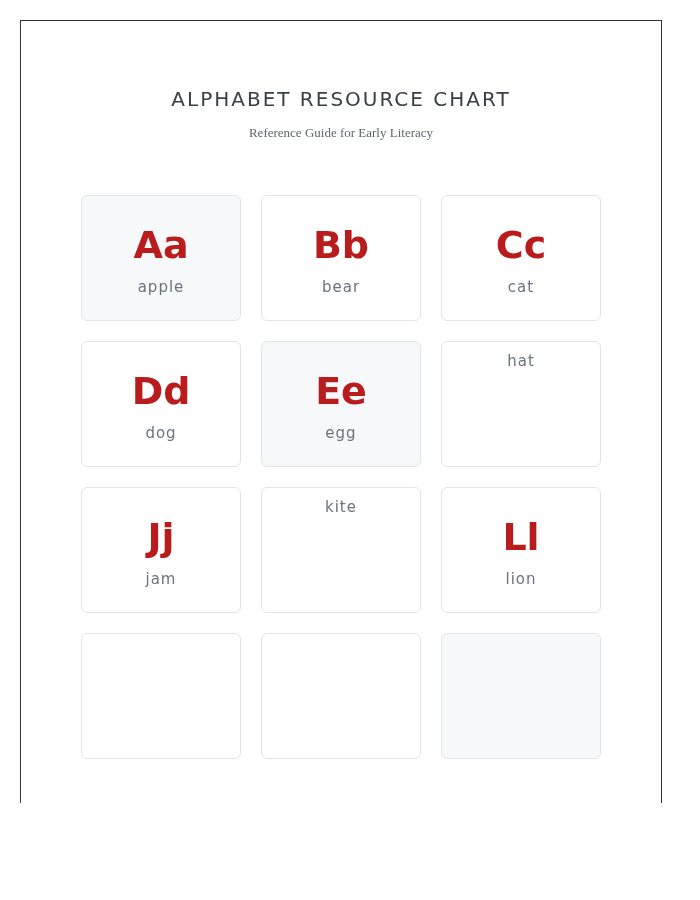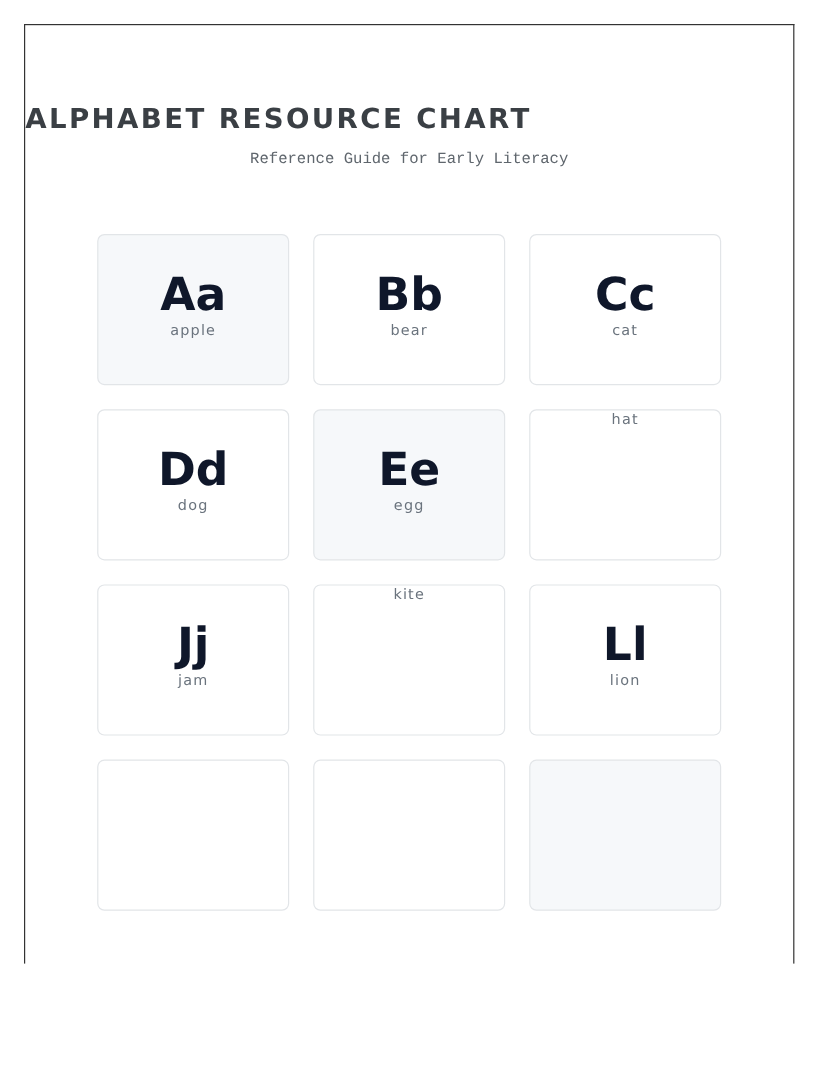--- a/index.html
+++ b/index.html
@@ -2,43 +2,43 @@
 <html><head>
 <meta charset="utf-8">
 <style>
   html, body { margin:0; padding:0; background:#ffffff; }
   body { width:700px; height:900px; position:relative; overflow:hidden; font-family:"Liberation Sans", sans-serif; }
   .frame {
     position:absolute; left:20px; top:20px; width:640px; height:782px;
     border:1px solid #333; border-bottom:none; overflow:hidden; background:#fff;
   }
   .title {
-    position:absolute; left:0; right:0; top:66px; text-align:left;
-    font-family:"DejaVu Sans", sans-serif; font-weight:700; font-size:23px;
+    position:absolute; left:0; right:0; top:66px; text-align:center;
+    font-family:"DejaVu Sans", sans-serif; font-weight:400; font-size:20px;
     letter-spacing:2px; color:#3a3f44; margin:0;
   }
   .subtitle {
     position:absolute; left:0; right:0; top:104px; text-align:center;
-    font-family:Liberation Mono, monospace; font-size:13px; color:#5f666d; margin:0;
+    font-family:Liberation Serif, serif; font-size:13px; color:#5f666d; margin:0;
   }
   .grid {
     position:absolute; left:60px; top:174px;
     display:grid; grid-template-columns:160px 160px 160px; column-gap:20px; row-gap:20px;
   }
   .card {
     width:158px; height:124px; border:1px solid #e2e5e8; border-radius:6px; background:#fff;
     display:flex; flex-direction:column; align-items:center; box-sizing:content-box;
   }
   .card.alt { background:#f6f8fa; }
   .letter {
     margin-top:26px; font-family:"DejaVu Sans", sans-serif; font-weight:bold;
-    font-size:38px; line-height:46px; color:#0f172a;
+    font-size:38px; line-height:46px; color:#b91c1c;
   }
   .word {
-    font-family:"DejaVu Sans", sans-serif; font-size:12px;
+    margin-top:10px; font-family:"DejaVu Sans", sans-serif; font-size:15px;
     color:#6a737d; letter-spacing:1px;
   }
 </style>
 </head>
 <body>
 
 <div class="frame">
   <h1 class="title">ALPHABET RESOURCE CHART</h1>
   <p class="subtitle">Reference Guide for Early Literacy</p>
 

